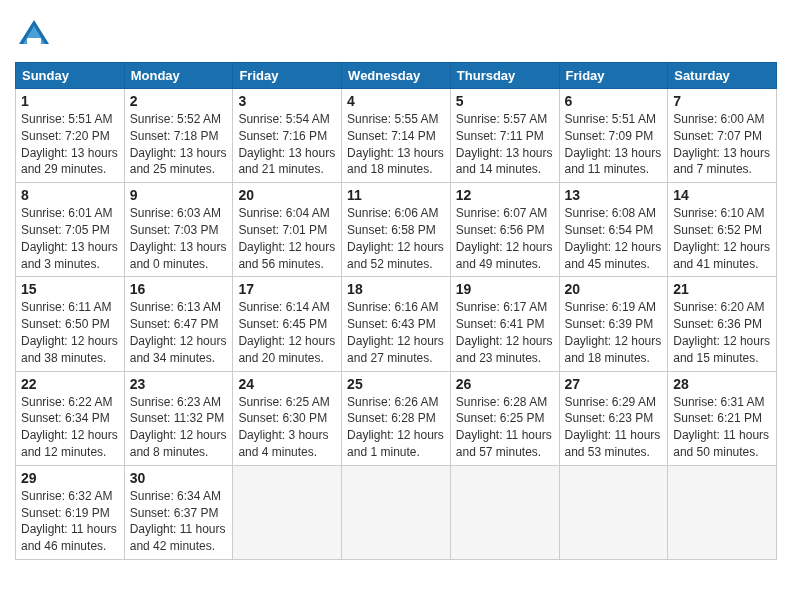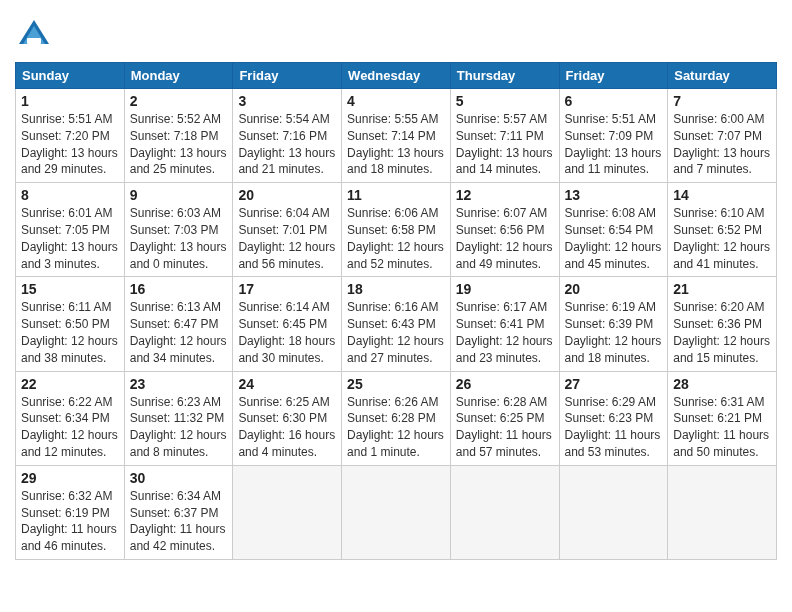--- a/index.html
+++ b/index.html
@@ -266,21 +266,21 @@
           <span>Sunrise: 6:13 AM</span><br>
           <span>Sunset: 6:47 PM</span><br>
           <span>Daylight: 12 hours and 34 minutes.</span>
         </div>
       </td>
           <td>
         <span class="day-number">17</span>
         <div class="day-info">
           <span>Sunrise: 6:14 AM</span><br>
           <span>Sunset: 6:45 PM</span><br>
-          <span>Daylight: 18 hours and 30 minutes.</span>
+          <span>Daylight: 12 hours and 20 minutes.</span>
         </div>
       </td>
           <td>
         <span class="day-number">18</span>
         <div class="day-info">
           <span>Sunrise: 6:16 AM</span><br>
           <span>Sunset: 6:43 PM</span><br>
           <span>Daylight: 12 hours and 27 minutes.</span>
         </div>
       </td>
@@ -324,21 +324,21 @@
           <span>Sunrise: 6:23 AM</span><br>
           <span>Sunset: 11:32 PM</span><br>
           <span>Daylight: 12 hours and 8 minutes.</span>
         </div>
       </td>
           <td>
         <span class="day-number">24</span>
         <div class="day-info">
           <span>Sunrise: 6:25 AM</span><br>
           <span>Sunset: 6:30 PM</span><br>
-          <span>Daylight: 16 hours and 4 minutes.</span>
+          <span>Daylight: 3 hours and 4 minutes.</span>
         </div>
       </td>
           <td>
         <span class="day-number">25</span>
         <div class="day-info">
           <span>Sunrise: 6:26 AM</span><br>
           <span>Sunset: 6:28 PM</span><br>
           <span>Daylight: 12 hours and 1 minute.</span>
         </div>
       </td>

